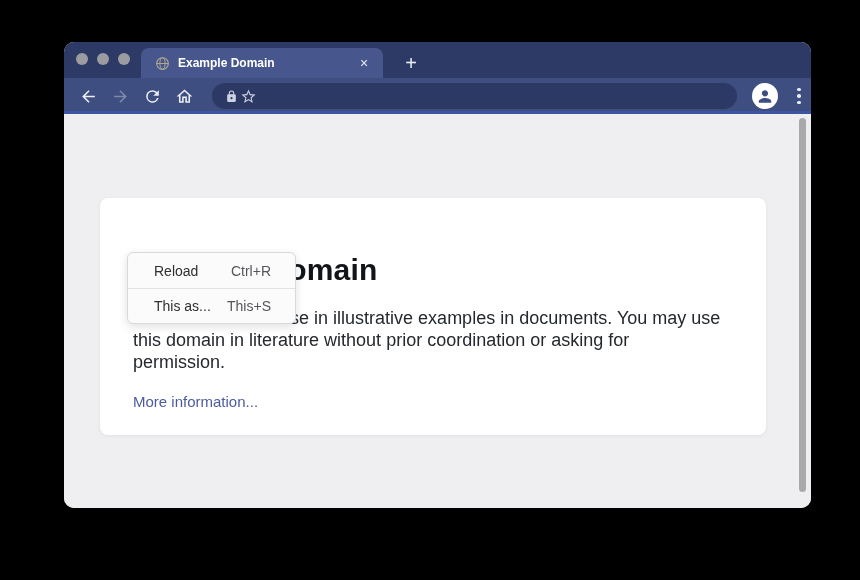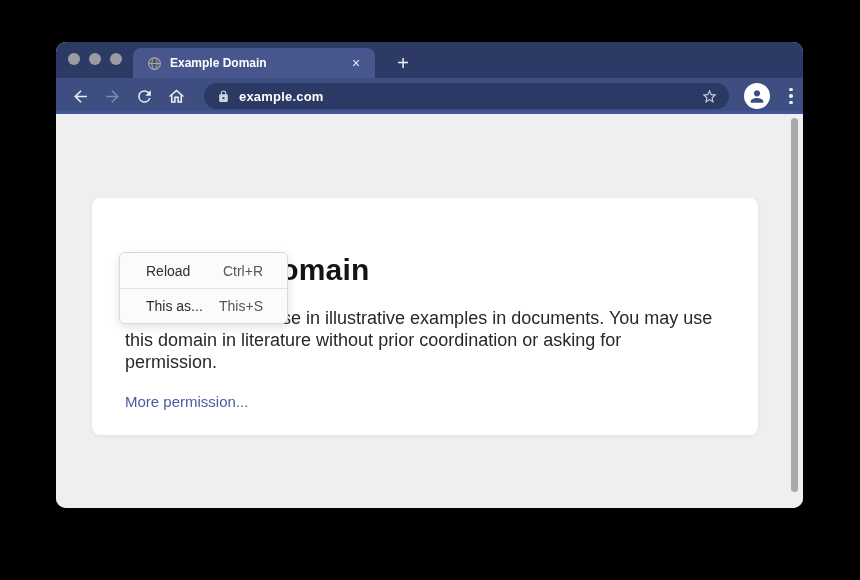--- a/index.html
+++ b/index.html
@@ -7,21 +7,21 @@
     --accent-line:#3d56a4; --page-bg:#efeff1; --card-bg:#ffffff;
     --heading:#111419; --body-text:#24292e; --link:#4d5b9e;
     --menu-bg:#fbfbfb; --menu-border:#d9d9d9; --menu-text:#2f2f31; --menu-shortcut:#55565a;
     --icon-bright:#eceef5; --icon-dim:#7e89ab; --traffic:#9b9ba1; --scroll-thumb:#a9a9ab;
   }
   *{margin:0;padding:0;box-sizing:border-box;}
   html,body{width:860px;height:580px;background:#000;overflow:hidden;}
   body{font-family:"Liberation Sans","DejaVu Sans",sans-serif;}
   .stage{position:relative;width:860px;height:580px;background:#000;}
 
-  .browser-window{position:absolute;left:56px;top:42px;width:747px;height:466px;
+  .browser-window{position:absolute;left:64px;top:42px;width:747px;height:466px;
     border-radius:10px;overflow:hidden;background:var(--page-bg);
     box-shadow:0 10px 30px rgba(0,0,0,0.5);}
 
   
   .titlebar{position:absolute;left:0;top:0;width:100%;height:36px;background:var(--titlebar);}
   .traffic{position:absolute;top:11px;width:12px;height:12px;border-radius:50%;background:var(--traffic);}
   .traffic.c1{left:12px;} .traffic.c2{left:33px;} .traffic.c3{left:54px;}
   .tab{position:absolute;left:77px;top:6px;width:242px;height:30px;background:var(--tab);
     border-radius:8px 8px 0 0;display:flex;align-items:center;padding:0 10px 0 14px;}
   .tab-favicon{width:15px;height:15px;flex:0 0 auto;}
@@ -119,21 +119,20 @@
       <div class="nav-btn">
         <svg viewBox="0 0 24 24" fill="#eceef5">
           <path d="M12 5.69l5 4.5V18h-2v-6H9v6H7v-7.81l5-4.5M12 3L2 12h3v8h6v-6h2v6h6v-8h3L12 3z"></path>
         </svg>
       </div>
 
       <div class="address-bar">
         <svg class="lock" viewBox="0 0 24 24" fill="#cdd3e2">
           <path d="M18 8h-1V6a5 5 0 0 0-10 0v2H6a2 2 0 0 0-2 2v10a2 2 0 0 0 2 2h12a2 2 0 0 0 2-2V10a2 2 0 0 0-2-2zm-6 9a2 2 0 1 1 0-4 2 2 0 0 1 0 4zm3.1-9H8.9V6a3.1 3.1 0 0 1 6.2 0v2z"></path>
         </svg>
-        <span class="url-text">example.com</span>
         <span class="star-btn">
           <svg viewBox="0 0 24 24" fill="#c5cbdc">
             <path d="M22 9.24l-7.19-.62L12 2 9.19 8.63 2 9.24l5.46 4.73L5.82 21 12 17.27 18.18 21l-1.63-7.03L22 9.24zM12 15.4l-3.76 2.27 1-4.28-3.32-2.88 4.38-.38L12 6.1l1.71 4.04 4.38.38-3.32 2.88 1 4.28L12 15.4z"></path>
           </svg>
         </span>
       </div>
 
       <div class="avatar-btn">
         <svg viewBox="0 0 24 24" fill="#3e4e81">
           <path d="M12 12.5c2.08 0 3.75-1.67 3.75-3.75S14.08 5 12 5 8.25 6.67 8.25 8.75 9.92 12.5 12 12.5zm0 2c-2.5 0-7.5 1.26-7.5 3.75V20h15v-1.75c0-2.49-5-3.75-7.5-3.75z"></path>
@@ -144,21 +143,21 @@
         <span></span>
         <span></span>
         <span></span>
       </div>
     </div>
 
     <div class="content">
       <div class="card">
         <h1 class="page-heading">Example Domain</h1>
         <p class="page-paragraph">This domain is for use in illustrative examples in documents. You may use this domain in literature without prior coordination or asking for permission.</p>
-        <a class="page-link">More permission...</a>
+        <a class="page-link">More information...</a>
       </div>
 
       <div class="context-menu">
         <div class="menu-item">
           <span class="menu-label">Reload</span>
           <span class="menu-shortcut">Ctrl+R</span>
         </div>
         <div class="menu-item">
           <span class="menu-label">This as...</span>
           <span class="menu-shortcut">This+S</span>

